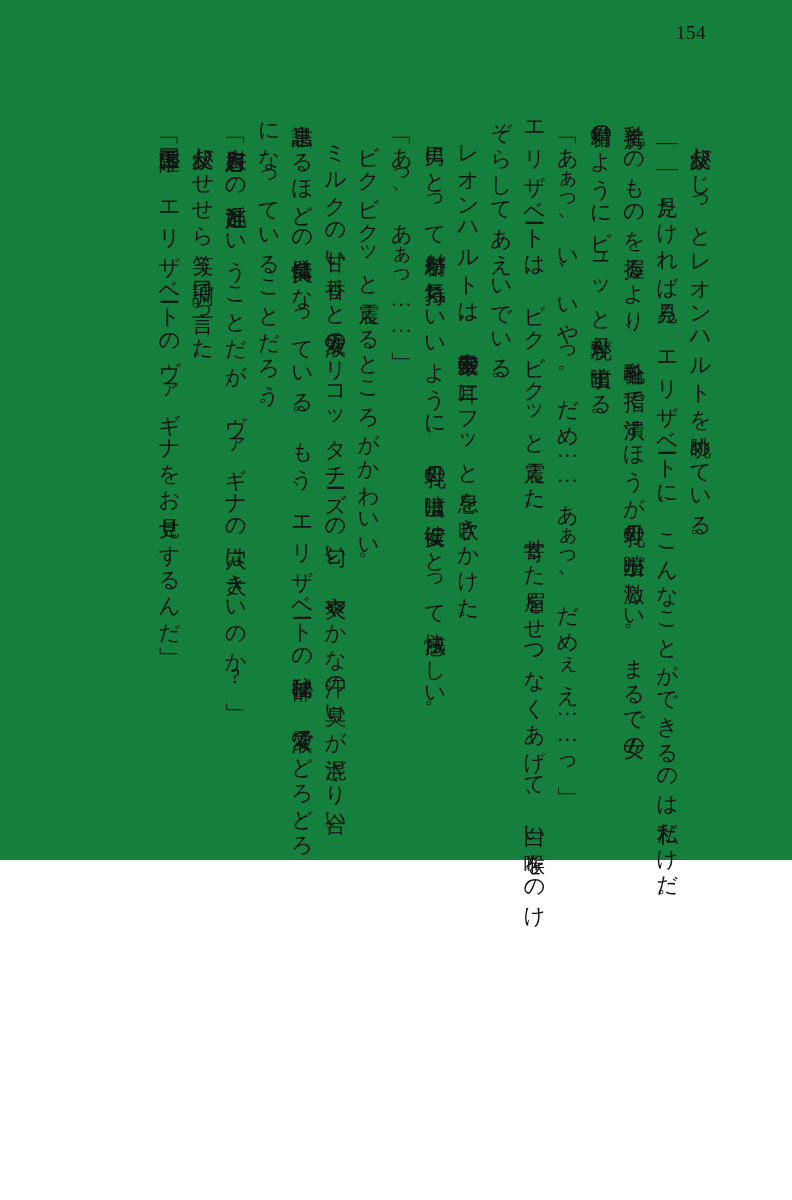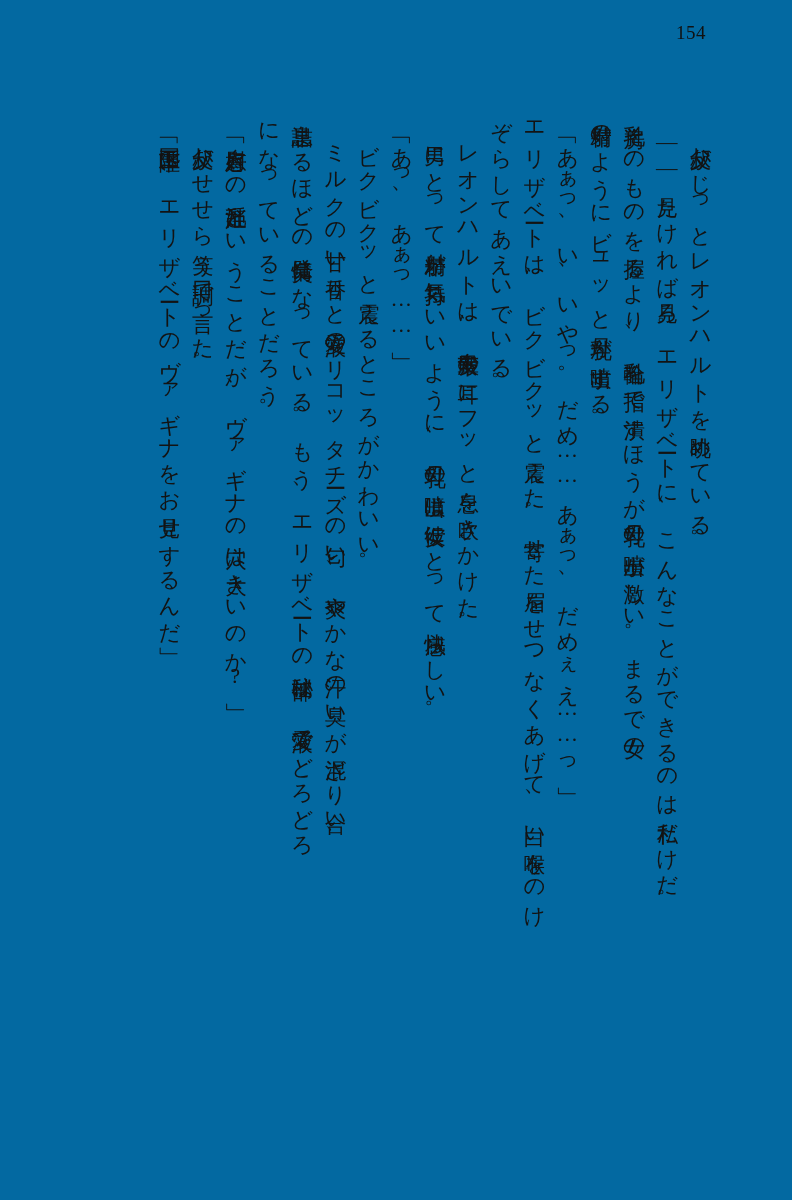--- a/index.html
+++ b/index.html
@@ -14,22 +14,22 @@
     color: #1a1a1a;
     position: relative;
     overflow: hidden;
   }
 
   .page {
     position: absolute;
     top: 0;
     left: 0;
     width: 792px;
-    height: 1200px;
-    background: #0369a1;
+    height: 860px;
+    background: #15803d;
   }
 
   
   .page-number {
     position: absolute;
     top: 22px;
     right: 86px;
     font-family: "Liberation Serif", "DejaVu Serif", serif;
     font-size: 19px;
     letter-spacing: 0.5px;

